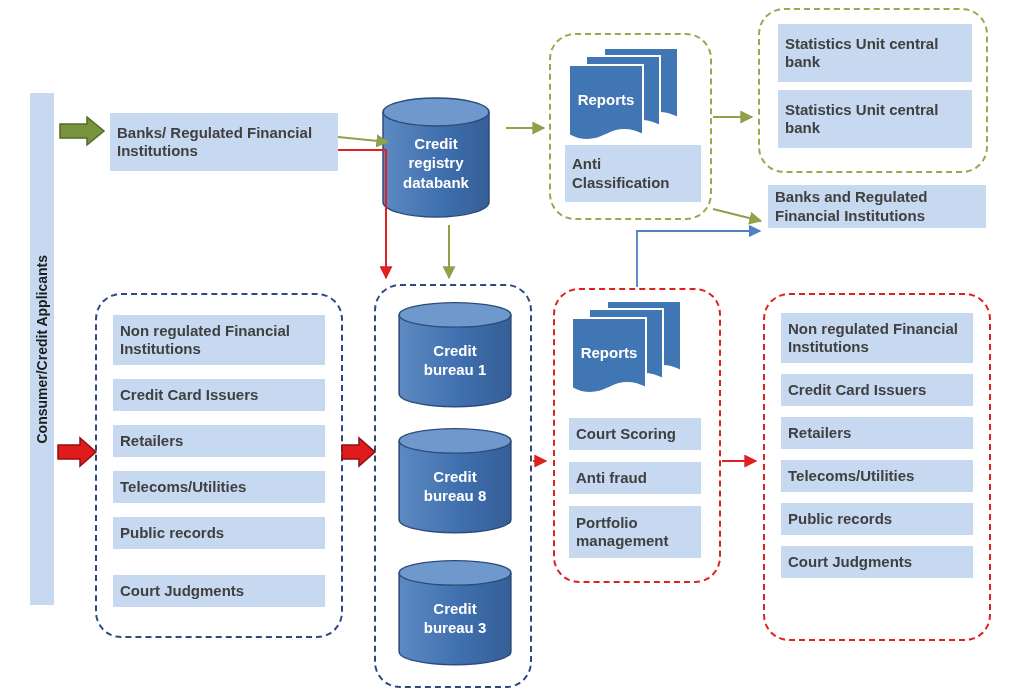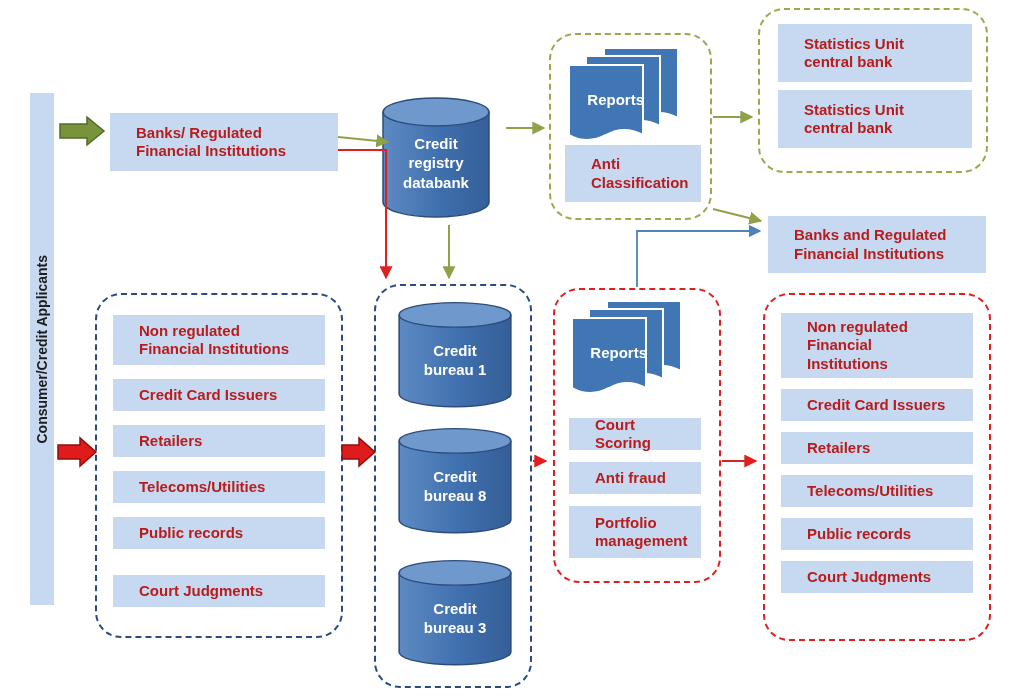--- a/index.html
+++ b/index.html
@@ -1,21 +1,21 @@
 <!DOCTYPE html>
 <html><head>
 <meta charset="utf-8">
 <style>
   html,body { margin:0; padding:0; background:#ffffff; }
   #stage { position:relative; width:1024px; height:700px; background:#ffffff; overflow:hidden;
            font-family:"Liberation Sans", sans-serif; }
 
-  .box { position:absolute; background:#c6d9f0; color:#b91c1c;
+  .box { position:absolute; background:#c6d9f0; color:#404040;
          font:600 15px/1.22 "Liberation Sans", sans-serif;
-         display:flex; align-items:center; padding:5px 26px; box-sizing:border-box; }
+         display:flex; align-items:center; padding:5px 7px; box-sizing:border-box; }
 
   .group { position:absolute; border:2px dashed #888; border-radius:26px; box-sizing:border-box; }
   .group.olive { border-color:#9aa84e; }
   .group.navy  { border-color:#2a4a80; }
   .group.red   { border-color:#e02020; }
 
   .stack { display:flex; flex-direction:column; }
   .stack .item { position:static; width:100%; min-height:32px; }
 
   .vbar { position:absolute; background:#c6d9f0; display:flex; align-items:center; justify-content:center; }
@@ -23,21 +23,21 @@
                font:700 14px "Liberation Sans", sans-serif; color:#1c1c1c; }
 
   .cylinder { position:absolute; }
   .cylinder svg { position:absolute; inset:0; width:100%; height:100%; }
   .cyl-label { position:absolute; inset:0; display:flex; align-items:center; justify-content:center;
                text-align:center; color:#ffffff; font:700 15px/1.3 "Liberation Sans", sans-serif;
                padding:8px 22px 0; }
 
   .reports-stack { position:absolute; }
   .reports-stack svg { position:absolute; inset:0; width:100%; height:100%; }
-  .reports-label { position:absolute; left:0; top:44px; width:76px; text-align:right;
+  .reports-label { position:absolute; left:0; top:44px; width:76px; text-align:center;
                    color:#ffffff; font:700 15px "Liberation Sans", sans-serif; }
 
   .overlay { position:absolute; left:0; top:0; width:1024px; height:700px;
              pointer-events:none; z-index:10; }
 </style>
 </head>
 <body>
 
 <div id="stage">
 
@@ -85,21 +85,21 @@
 
   <div class="group olive" style="left:758px; top:8px; width:230px; height:165px;">
     <div class="box" style="left:18px; top:14px; width:194px; height:58px;">
       <span>Statistics Unit central bank</span>
     </div>
     <div class="box" style="left:18px; top:80px; width:194px; height:58px;">
       <span>Statistics Unit central bank</span>
     </div>
   </div>
 
-  <div class="box" style="left:768px; top:216px; width:218px; height:57px;">
+  <div class="box" style="left:768px; top:185px; width:218px; height:43px;">
     <span>Banks  and Regulated Financial Institutions</span>
   </div>
 
   <div class="group navy stack" style="left:95px; top:293px; width:248px; height:345px; padding:20px 16px; gap:14px;">
     <div class="box item" style="min-height:50px;">
       <span>Non regulated Financial Institutions</span>
     </div>
     <div class="box item">
       <span>Credit Card Issuers</span>
     </div>

